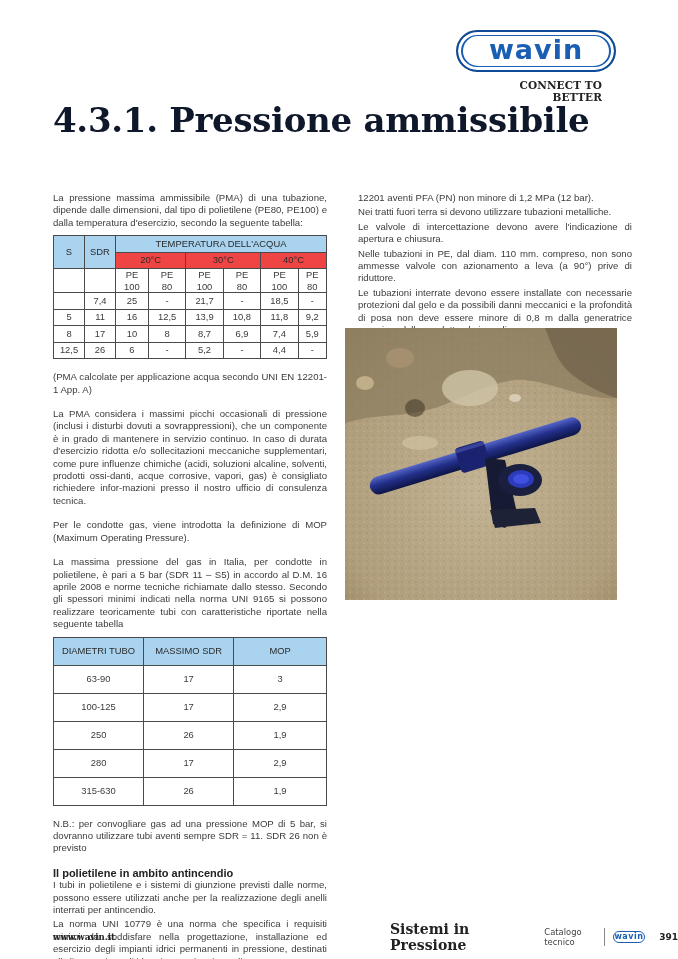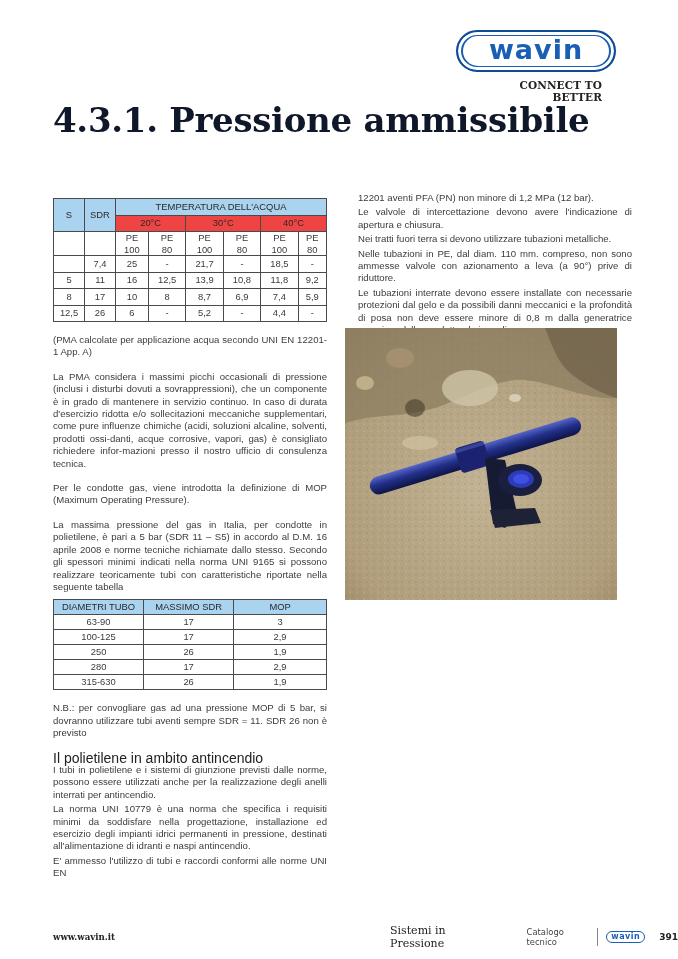--- a/index.html
+++ b/index.html
@@ -15,60 +15,61 @@
 
     
     .page-title { position: absolute; left: 53px; top: 100px; font-family: "DejaVu Serif", serif; font-weight: bold; font-size: 34px; color: #0f172a; letter-spacing: -0.3px; }
 
     
     .col { position: absolute; font-size: 9.6px; line-height: 12.4px; color: #3c3c3c; text-align: justify; }
     .col-left { left: 53px; top: 192px; width: 274px; }
     .col-right { left: 358px; top: 192px; width: 274px; }
     .col p { margin-bottom: 12px; }
     .col p.tight { margin-bottom: 2px; }
-    .col h3 { font-size: 14px; font-weight: normal; color: #222; line-height: 12.4px; }
+    .col h3 { font-size: 11px; font-weight: bold; color: #222; line-height: 12.4px; }
 
     
     table.dt { border-collapse: collapse; width: 274px; margin-bottom: 12px; font-size: 9.4px; color: #3a3a3a; }
     table.dt td, table.dt th { border: 1px solid #4a4a4a; text-align: center; font-weight: normal; vertical-align: middle; }
     table.dt .hdr-blue { background: #a9d3ee; color: #2a2a2a; }
     table.dt .hdr-yellow { background: #ef4444; color: #2a2a2a; }
     table.pma { margin-top: 6px; }
     table.pma th, table.pma td { height: 16.5px; padding: 0 1px; }
     table.pma tr.pe-row td { height: 16px; line-height: 11.5px; }
     table.mop { margin-top: 6px; }
-    table.mop th, table.mop td { height: 15px; padding: 0 2px; }
+    table.mop th, table.mop td { height: 28px; padding: 0 2px; }
 
     
     .photo { position: absolute; left: 345px; top: 328px; width: 272px; height: 272px; overflow: hidden; background: #b8a88a; }
 
     
     .footer-url { position: absolute; left: 53px; top: 932px; font-family: "DejaVu Serif", serif; font-weight: bold; font-size: 8.6px; color: #222; }
     .footer-right { position: absolute; left: 390px; top: 928px; height: 18px; display: flex; align-items: center; font-size: 8.8px; color: #333; }
-    .footer-cat-bold { font-family: "DejaVu Serif", serif; font-weight: normal; font-size: 11px; color: #222; }
+    .footer-cat-bold { font-family: "DejaVu Serif", serif; font-weight: bold; font-size: 14px; color: #222; }
     .footer-cat { font-family: "DejaVu Sans", sans-serif; font-size: 8.4px; color: #444; margin-left: 3px; padding-left: 29px; }
     .footer-divider { width: 1px; height: 18px; background: #888; margin: 0 8px 0 6px; }
     .footer-logo { width: 42px; height: 12px; border: 1.5px solid #1a5fb4; border-radius: 6px; display: flex; align-items: center; justify-content: center; }
     .footer-logo span { font-family: "DejaVu Sans", sans-serif; font-weight: bold; font-size: 8px; color: #1a5fb4; letter-spacing: 0.5px; line-height: 1; }
     .page-number { font-family: "DejaVu Sans", sans-serif; font-weight: bold; font-size: 9px; color: #222; margin-left: 14px; }
   </style>
 </head>
 <body>
 
 <div class="logo">
   <div class="logo-pill"></div>
   <div class="logo-inner">
     <span class="logo-text">wavin</span>
   </div>
 </div>
 <div class="tagline">CONNECT TO BETTER</div>
 
 <h1 class="page-title">4.3.1. Pressione ammissibile</h1>
 
 <div class="col col-left">
+  <p class="tight">La pressione massima ammissibile (PMA) di una tubazione, dipende dalle dimensioni, dal tipo di polietilene (PE80, PE100) e dalla temperatura d'esercizio, secondo la seguente tabella:</p>
 
   <table class="dt pma">
     <tbody>
         <tr>
       <th class="hdr-blue" rowspan="2" style="width:31px">S</th>
       <th class="hdr-blue" rowspan="2" style="width:31px">SDR</th>
       <th class="hdr-blue" colspan="6">TEMPERATURA DELL'ACQUA</th>
     </tr>
     <tr>
       <th class="hdr-yellow" colspan="2">20°C</th>
@@ -170,22 +171,22 @@
 
   <p>N.B.: per convogliare gas ad una pressione MOP di 5 bar, si dovranno utilizzare tubi aventi sempre SDR = 11. SDR 26 non è previsto</p>
   <h3>Il polietilene in ambito antincendio</h3>
   <p class="tight">I tubi in polietilene e i sistemi di giunzione previsti dalle norme, possono essere utilizzati anche per la realizzazione degli anelli interrati per antincendio.</p>
   <p class="tight">La norma UNI 10779 è una norma che specifica i requisiti minimi da soddisfare nella progettazione, installazione ed esercizio degli impianti idrici permanenti in pressione, destinati all'alimentazione di idranti e naspi antincendio.</p>
   <p class="tight">E' ammesso l'utilizzo di tubi e raccordi conformi alle norme UNI EN</p>
 </div>
 
 <div class="col col-right">
   <p class="tight">12201 aventi PFA (PN) non minore di 1,2 MPa (12 bar).</p>
+  <p class="tight">Nei tratti fuori terra si devono utilizzare tubazioni metalliche.</p>
   <p class="tight">Le valvole di intercettazione devono avere l'indicazione di apertura e chiusura.</p>
-  <p class="tight">Nei tratti fuori terra si devono utilizzare tubazioni metalliche.</p>
   <p class="tight">Nelle tubazioni in PE, dal diam. 110 mm. compreso, non sono ammesse valvole con azionamento a leva (a 90°) prive di riduttore.</p>
   <p class="tight">Le tubazioni interrate devono essere installate con necessarie protezioni dal gelo e da possibili danni meccanici e la profondità di posa non deve essere minore di 0,8 m dalla generatrice superiore della condotta al piano di campagna.</p>
 </div>
 
 <div class="photo">
   <svg width="272" height="272" viewBox="0 0 272 272" xmlns="http://www.w3.org/2000/svg">
     <defs>
       <radialGradient id="soil" cx="50%" cy="60%" r="75%">
         <stop offset="0%" stop-color="#c2b394"></stop>
         <stop offset="70%" stop-color="#b09e7c"></stop>

